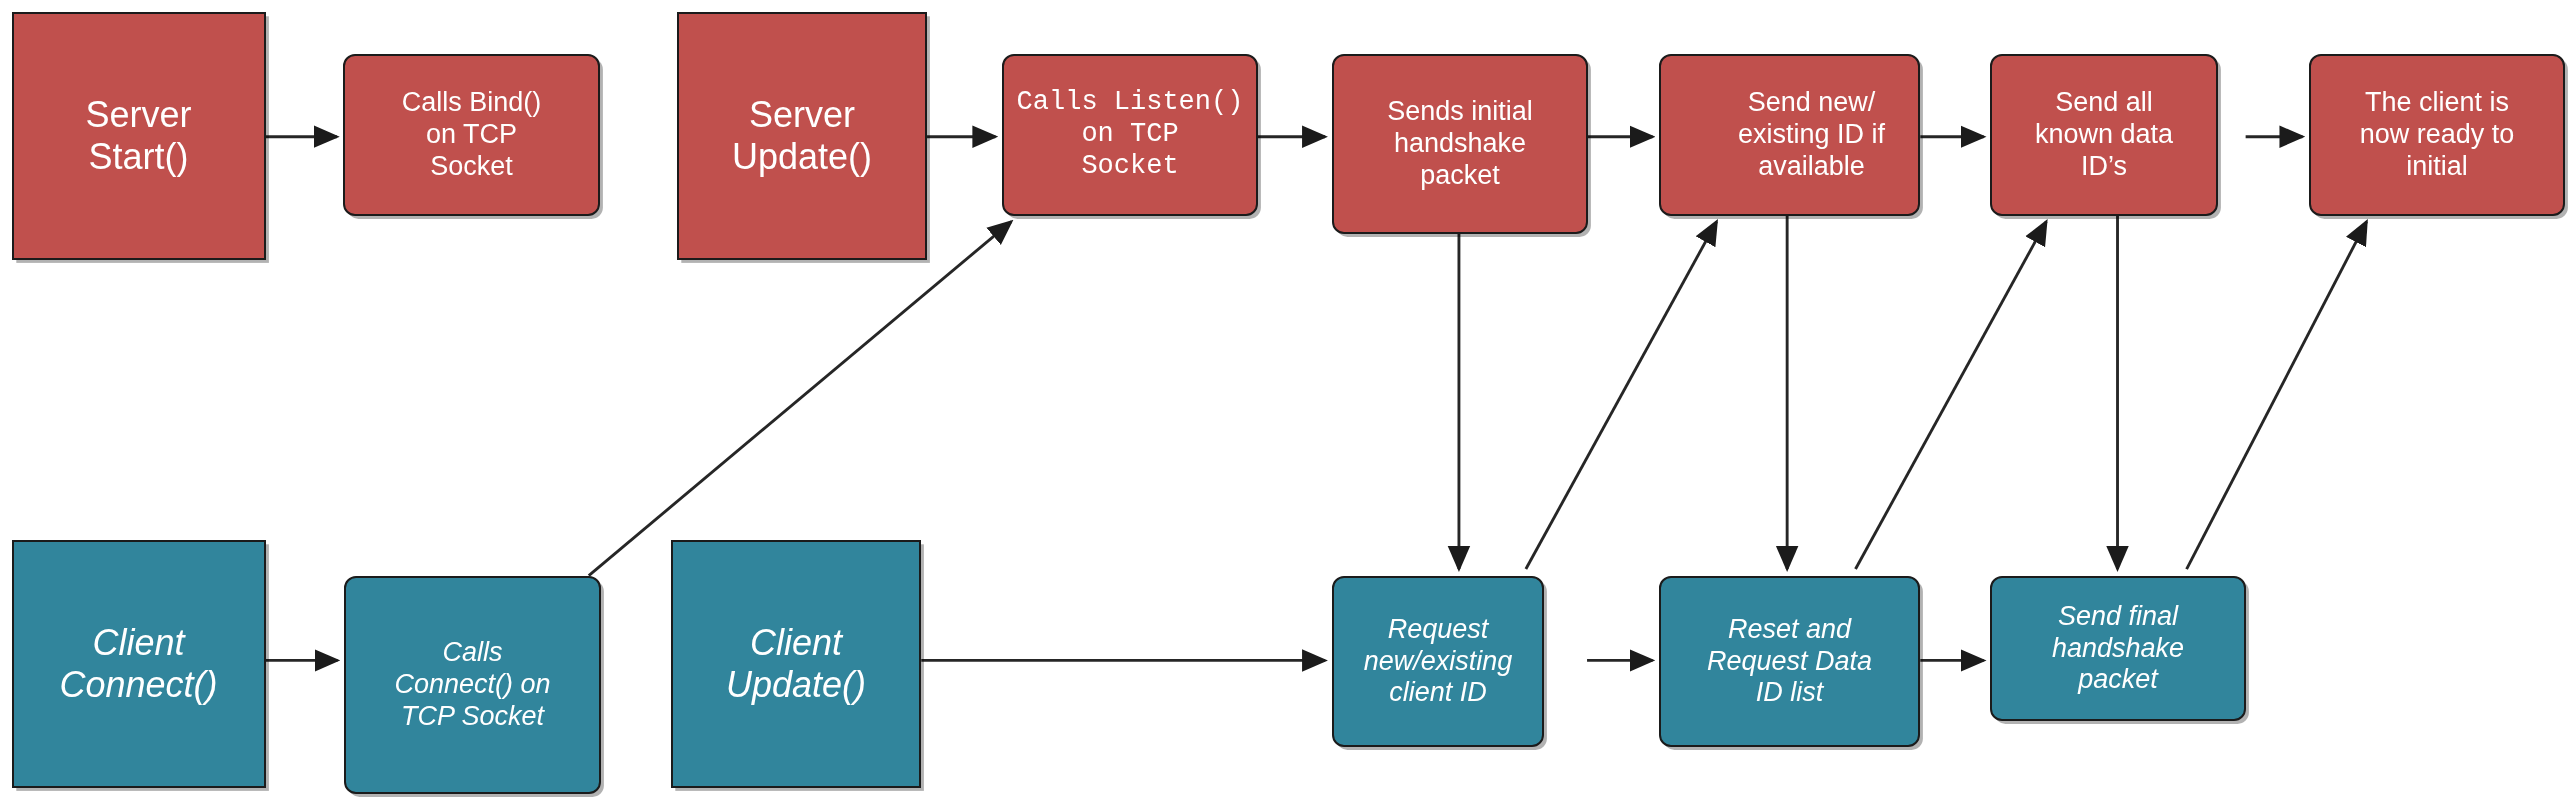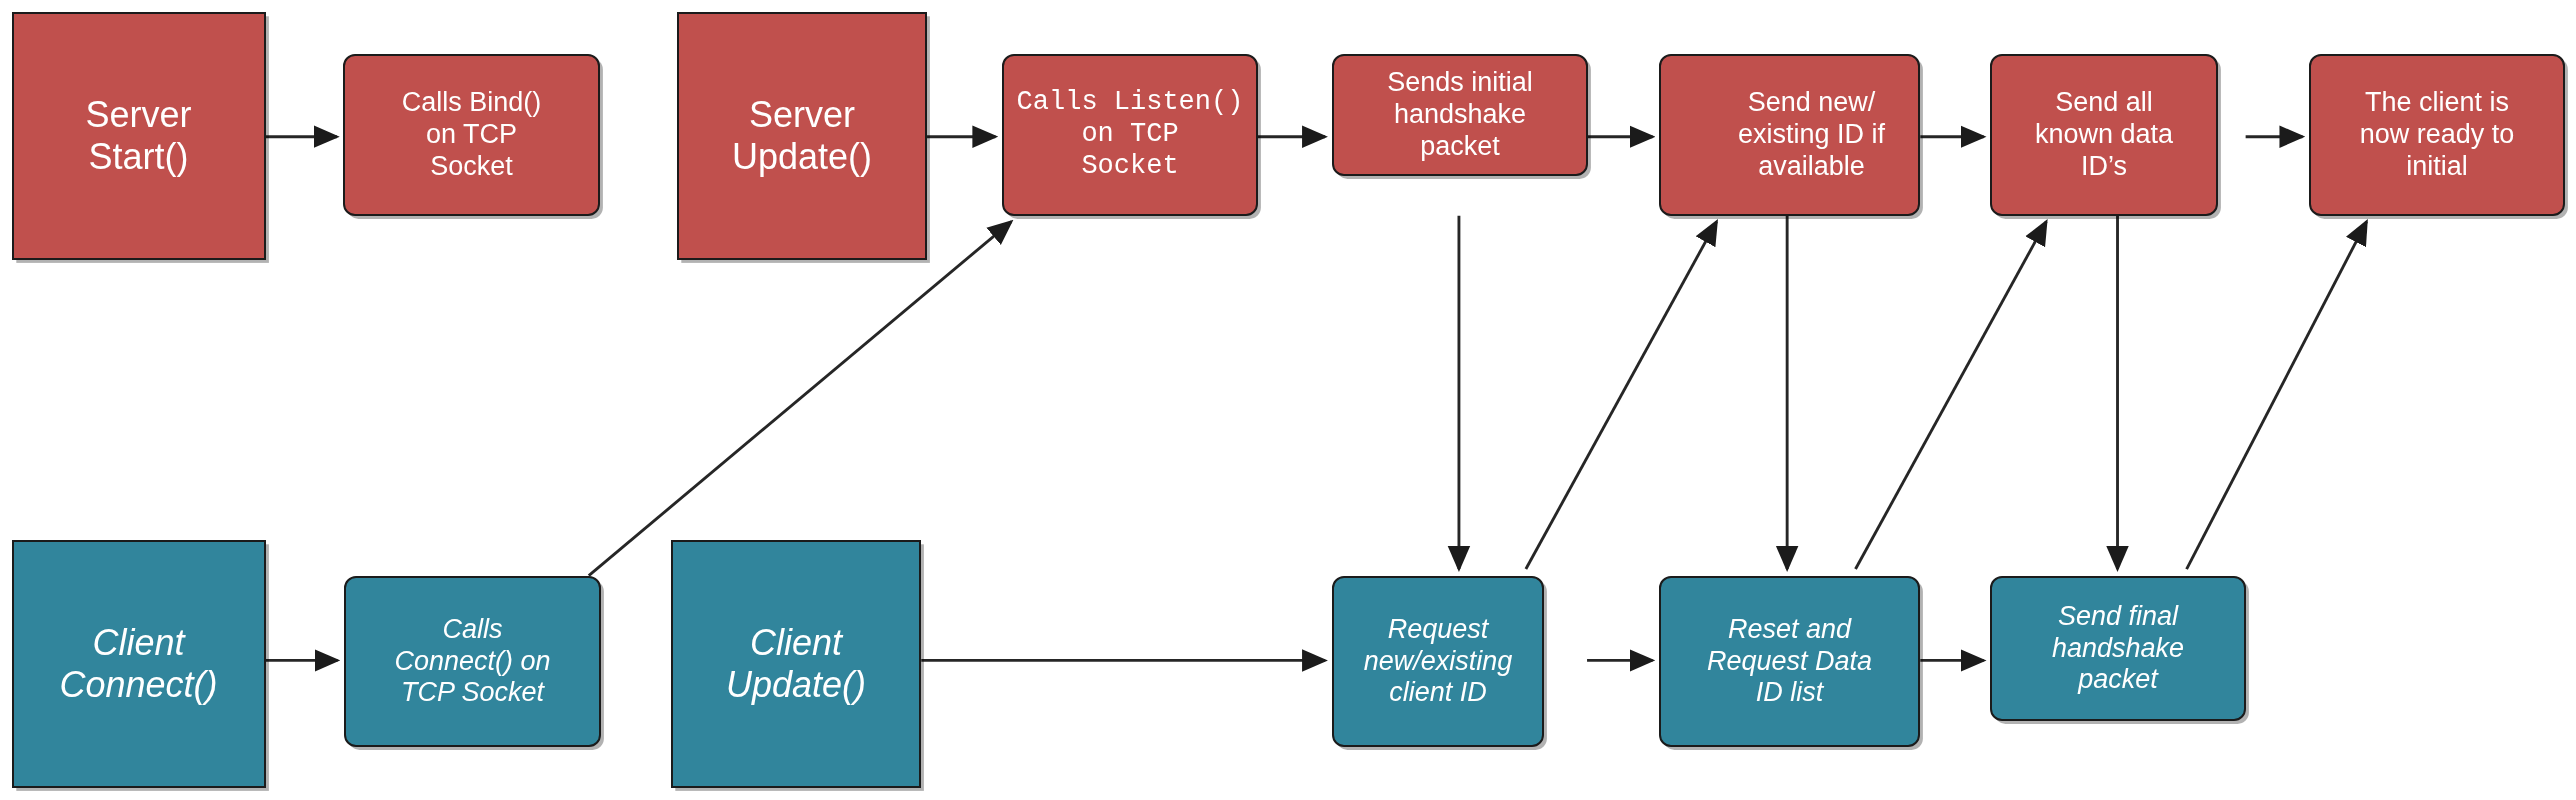--- a/index.html
+++ b/index.html
@@ -77,35 +77,35 @@
       <div class="node red sharp big" style="left: 11.5px; top: 12.2px; width: 254px; height: 248px;"><span class="lbl">Server
 Start()</span></div>
       <div class="node red round small" style="left: 343px; top: 54px; width: 257px; height: 162px;"><span class="lbl">Calls Bind()
 on TCP
 Socket</span></div>
       <div class="node red sharp big" style="left: 677px; top: 12.2px; width: 250px; height: 248px;"><span class="lbl">Server
 Update()</span></div>
       <div class="node red round small" style="left: 1002px; top: 54px; width: 256px; height: 162px; font-family: Liberation Mono, monospace;"><span class="lbl">Calls Listen()
 on TCP
 Socket</span></div>
-      <div class="node red round small" style="left: 1332px; top: 54px; width: 256px; height: 122px;"><span class="lbl">Sends initial
+      <div class="node red round small" style="left: 1332px; top: 54px; width: 256px; height: 180px;"><span class="lbl">Sends initial
 handshake
 packet</span></div>
       <div class="node red round small" style="left: 1659px; top: 54px; width: 261px; height: 162px; padding-left: 44px;"><span class="lbl">Send new/
 existing ID if
 available</span></div>
       <div class="node red round small" style="left: 1990px; top: 54px; width: 228px; height: 162px;"><span class="lbl">Send all
 known data
 ID’s</span></div>
       <div class="node red round small" style="left: 2309px; top: 54px; width: 256px; height: 162px;"><span class="lbl">The client is
 now ready to
 initial</span></div>
       <div class="node teal sharp big" style="left: 11.5px; top: 540px; width: 254px; height: 248px;"><span class="lbl">Client
 Connect()</span></div>
-      <div class="node teal round small" style="left: 344px; top: 576px; width: 257px; height: 171px;"><span class="lbl">Calls
+      <div class="node teal round small" style="left: 344px; top: 576px; width: 257px; height: 218px;"><span class="lbl">Calls
 Connect() on
 TCP Socket</span></div>
       <div class="node teal sharp big" style="left: 671px; top: 540px; width: 250px; height: 248px;"><span class="lbl">Client
 Update()</span></div>
       <div class="node teal round small" style="left: 1332px; top: 576px; width: 212px; height: 171px;"><span class="lbl">Request
 new/existing
 client ID</span></div>
       <div class="node teal round small" style="left: 1659px; top: 576px; width: 261px; height: 171px;"><span class="lbl">Reset and
 Request Data
 ID list</span></div>

